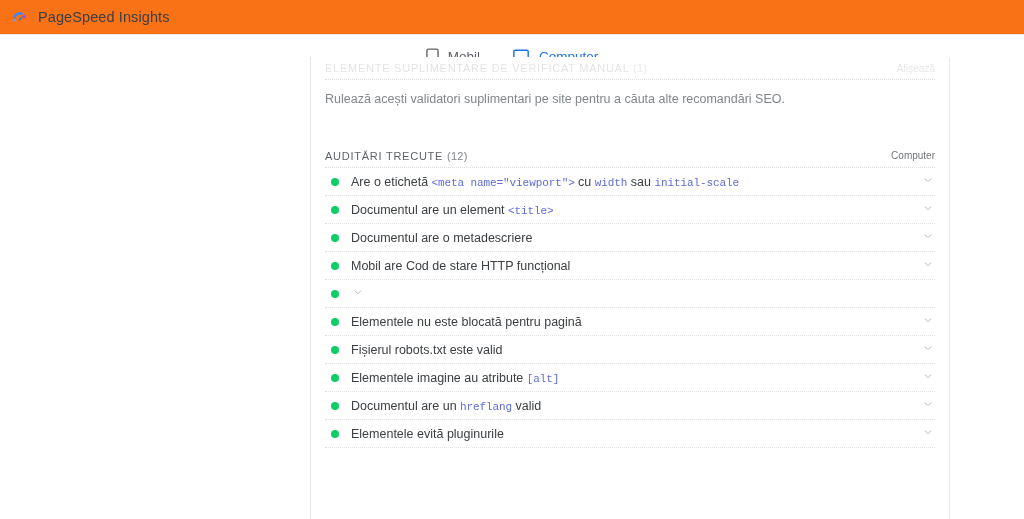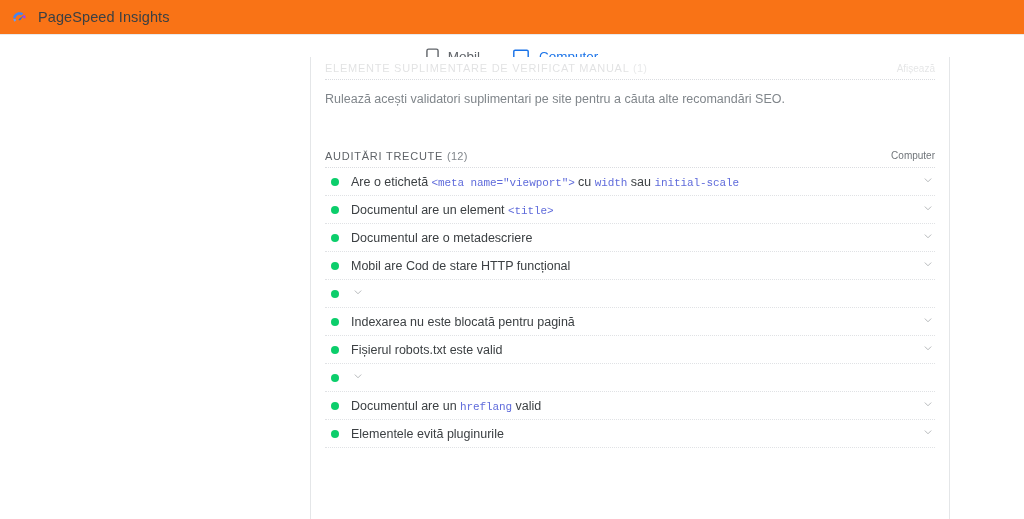--- a/index.html
+++ b/index.html
@@ -284,36 +284,37 @@
         </div>
         <div class="audit-row">
           <span class="dot" style="background: rgb(12, 206, 107);"></span>
           <span><svg class="chev" viewBox="0 0 24 24" aria-hidden="true">
               <path d="M7 10l5 5 5-5" fill="none" stroke="#5f6368" stroke-width="1.4" stroke-linecap="round" stroke-linejoin="round"></path>
             </svg></span>
           <span class="sep"></span>
         </div>
         <div class="audit-row">
           <span class="dot" style="background: rgb(12, 206, 107);"></span>
-          <span class="audit-text"><span>Indexarea nu este blocată pentru pagină</span></span>
+          <span class="audit-text"><span>Elementele nu este blocată pentru pagină</span></span>
           <span><svg class="chev" viewBox="0 0 24 24" aria-hidden="true">
               <path d="M7 10l5 5 5-5" fill="none" stroke="#5f6368" stroke-width="1.4" stroke-linecap="round" stroke-linejoin="round"></path>
             </svg></span>
           <span class="sep"></span>
         </div>
         <div class="audit-row">
           <span class="dot" style="background: rgb(12, 206, 107);"></span>
           <span class="audit-text"><span>Fișierul robots.txt este valid</span></span>
           <span><svg class="chev" viewBox="0 0 24 24" aria-hidden="true">
               <path d="M7 10l5 5 5-5" fill="none" stroke="#5f6368" stroke-width="1.4" stroke-linecap="round" stroke-linejoin="round"></path>
             </svg></span>
           <span class="sep"></span>
         </div>
         <div class="audit-row">
           <span class="dot" style="background: rgb(12, 206, 107);"></span>
+          <span class="audit-text"><span>Elementele imagine au atribute </span><code>[alt]</code></span>
           <span><svg class="chev" viewBox="0 0 24 24" aria-hidden="true">
               <path d="M7 10l5 5 5-5" fill="none" stroke="#5f6368" stroke-width="1.4" stroke-linecap="round" stroke-linejoin="round"></path>
             </svg></span>
           <span class="sep"></span>
         </div>
         <div class="audit-row">
           <span class="dot" style="background: rgb(12, 206, 107);"></span>
           <span class="audit-text"><span>Documentul are un </span><code>hreflang</code><span> valid</span></span>
           <span><svg class="chev" viewBox="0 0 24 24" aria-hidden="true">
               <path d="M7 10l5 5 5-5" fill="none" stroke="#5f6368" stroke-width="1.4" stroke-linecap="round" stroke-linejoin="round"></path>

